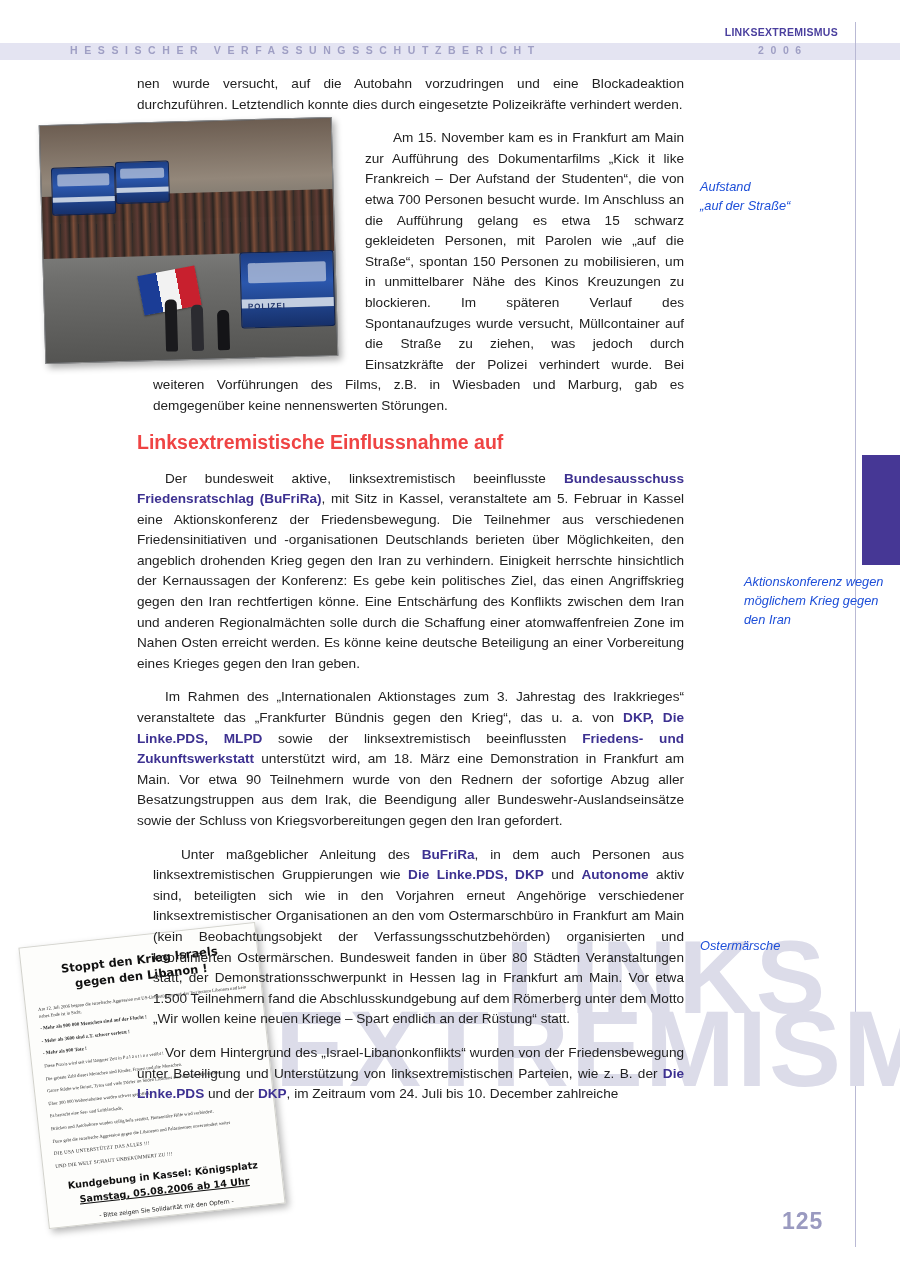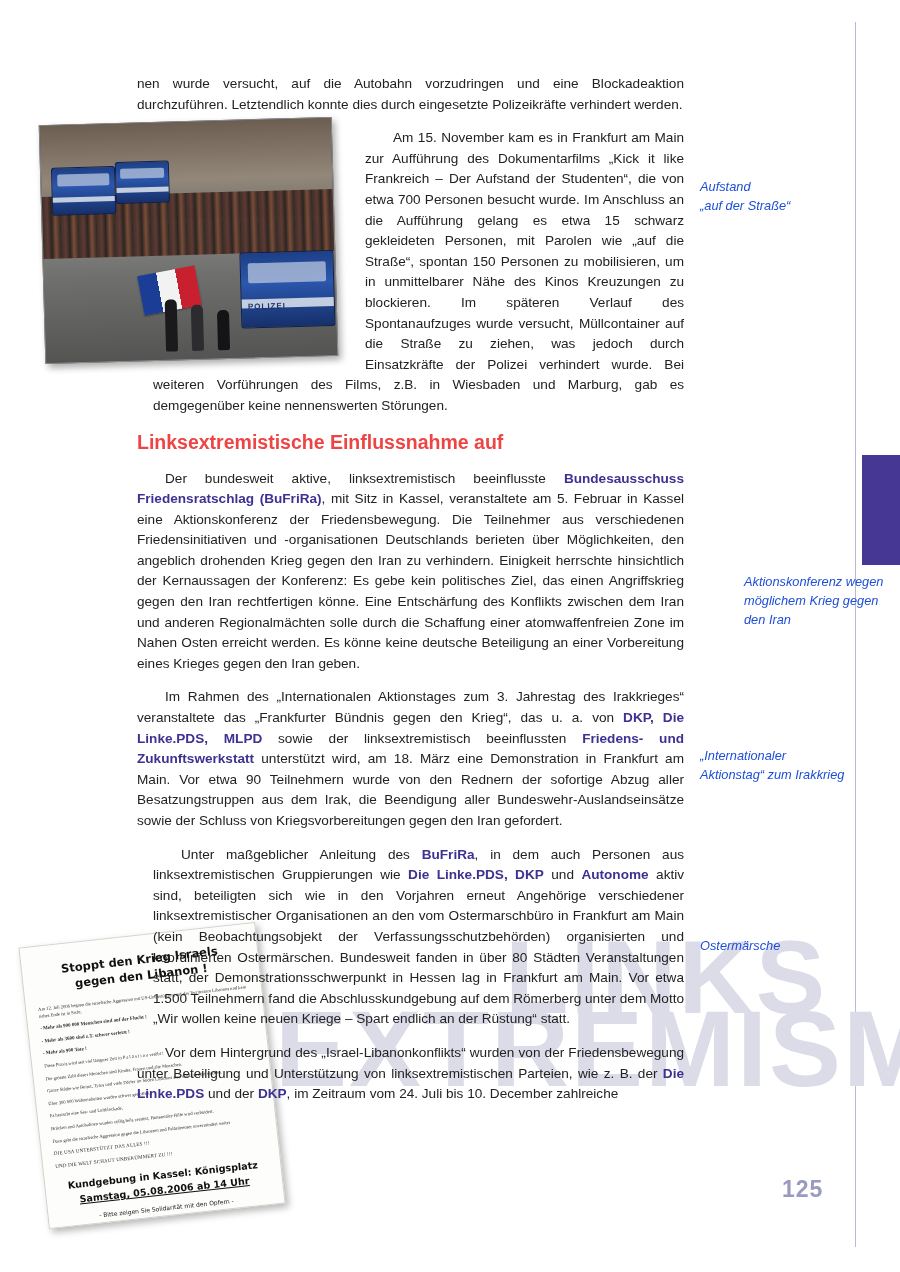--- a/index.html
+++ b/index.html
@@ -279,32 +279,38 @@
   }
   .note-1 { top: 177px; }
   .note-2 { top: 572px; margin-left: 44px; }
   .note-3 { top: 746px; }
   .note-4 { top: 936px; }
 
   
   .folio {
     position: absolute;
     left: 782px;
-    top: 1176px;
+    top: 1208px;
     font-size: 23px;
     font-weight: bold;
     color: #9a9ac0;
     letter-spacing: 1px;
   }
 </style>
 </head>
 <body>
 
 <div class="page">
 
+  <div class="header-section">
+    <div class="header-kicker">LINKSEXTREMISMUS</div>
+    <div class="header-band"></div>
+    <div class="header-band-title">HESSISCHER VERFASSUNGSSCHUTZBERICHT</div>
+    <div class="header-band-year">2006</div>
+  </div>
 
   <div class="margin-rule"></div>
   <div class="tab-marker"></div>
 
   <div class="watermark">
     <span class="wm-links">LINKS</span>
     <span class="wm-extremism">EXTREMISM</span>
   </div>
 
   <div class="photo">
@@ -379,18 +385,17 @@
     </div>
 
     <p class="body indent"><span>Vor dem Hintergrund des „Israel-Libanonkonflikts“ wurden von der Friedensbewegung unter Beteiligung und Unterstützung von linksextremistischen Parteien, wie z. B. der </span><b class="hl">Die Linke.PDS</b><span> und der </span><b class="hl">DKP</b><span>, im Zeitraum vom 24. Juli bis 10. December zahlreiche</span></p>
   </div>
 
   <div class="note note-1">
     <div>Aufstand</div>
     <div>„auf der Straße“</div>
   </div>
   <div class="note note-2">Aktionskonferenz wegen möglichem Krieg gegen den Iran</div>
-  <div class="note note-3">„Internationaler Aktionstag“ zum Irakkrieg</div>
   <div class="note note-4">Ostermärsche</div>
 
   <div class="folio">125</div>
 
 </div>
 
 </body></html>

